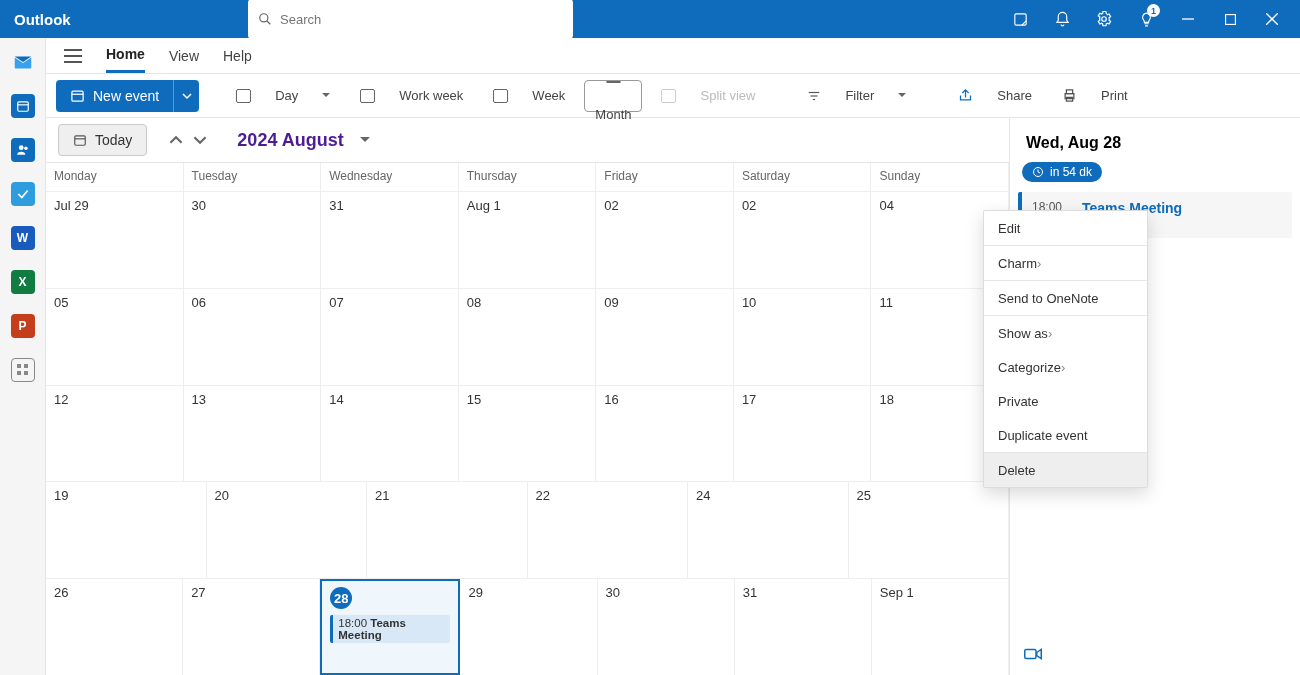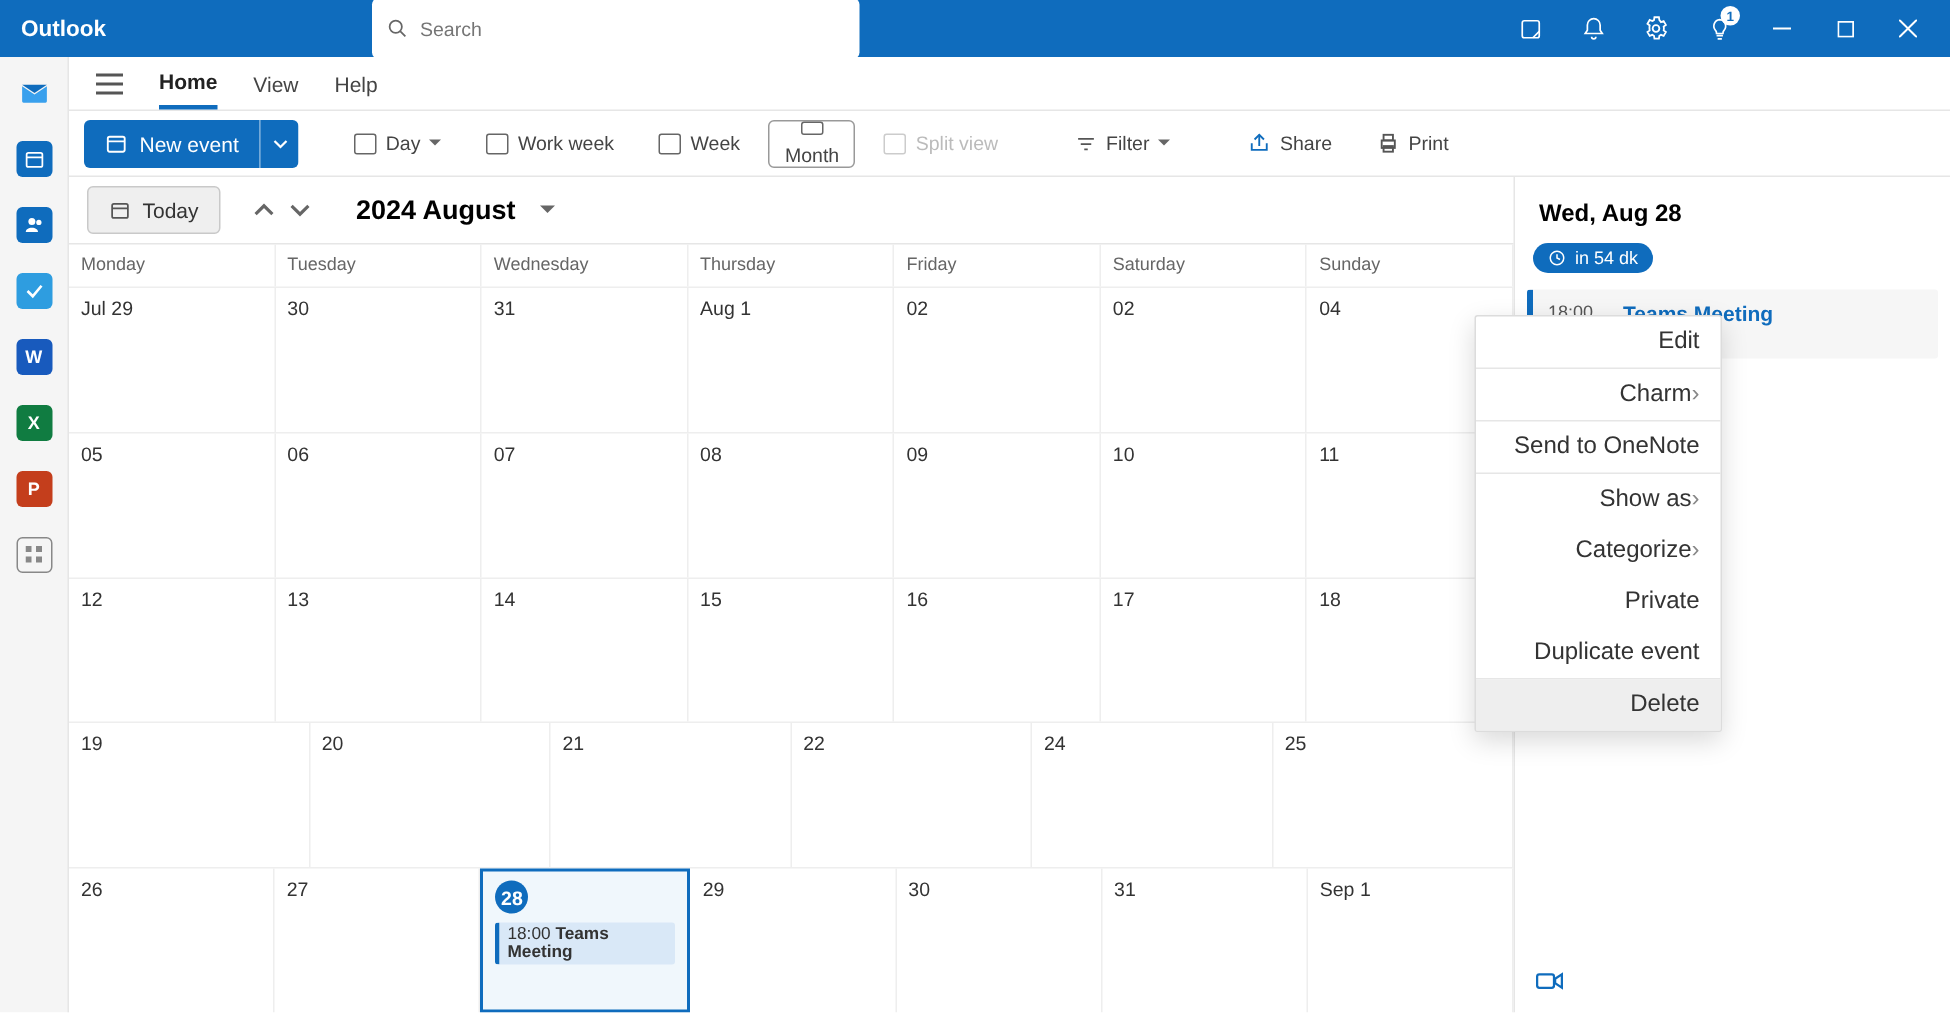--- a/index.html
+++ b/index.html
@@ -36,35 +36,35 @@
   .ham span { height:2px; background:#555; }
   .menu-item { font-size: 14px; color:#444; padding-bottom:8px; padding-top:8px; }
   .menu-item.active { font-weight:600; color:#222; border-bottom: 3px solid #0f6cbd; }
 
   
   .toolbar { height: 44px; display:flex; align-items:center; padding: 6px 10px; gap:8px; border-bottom:1px solid #e6e6e6; }
   .new-event { display:flex; }
   .new-event-btn { background:#0f6cbd; color:#fff; height:32px; border:none; display:flex; align-items:center; gap:8px; padding:0 14px; font-size:14px; border-radius:4px 0 0 4px; }
   .new-event-drop { background:#0f6cbd; color:#fff; width:26px; display:flex; align-items:center; justify-content:center; border-left:1px solid rgba(255,255,255,.3); border-radius:0 4px 4px 0; }
   .tool-sep   { width:10px; }
-  .view-btn   { height:32px; display:flex; align-items:center; gap:6px; padding:0 10px; font-size:13px; color:#444; border:1px solid transparent; border-radius:4px; }
+  .view-btn   { height:32px; display:flex; align-items:center; gap:24px; padding:0 10px; font-size:13px; color:#444; border:1px solid transparent; border-radius:4px; }
   .view-btn.active { border:1px solid #999;flex-direction:column; }
   .view-btn.disabled { color:#bbb; }
   .view-btn .caret { border:4px solid transparent; border-top-color:#666; margin-top:3px;}
   .toolbar .tiny-ic { width:15px; height:14px; border:1.5px solid #666; border-radius:2px; position:relative; }
   .toolbar .share-ic, .toolbar .print-ic, .toolbar .filter-ic { color:#555; }
   .toolbar-spacer { width:14px; }
 
   
   .cal-row { flex:1; display:flex; }
   .cal-main { flex:1; display:flex; flex-direction:column; border-right:1px solid #e6e6e6; padding-left:0; }
   .cal-hdr { height:44px; display:flex; align-items:center; gap:14px; padding:0 10px 0 12px; }
   .today-btn { border:1px solid #c9c9c9; height:32px; padding:0 14px; display:flex; align-items:center; gap:8px; font-size:14px; border-radius:4px; color:#333; }
   .nav-arrows { display:flex; gap:10px; color:#666; font-size:14px; margin-left:8px; }
-  .month-lbl { font-size:18px; font-weight:600; color:#000000; margin-left:16px; display:flex; align-items:center; gap:16px;}
+  .month-lbl { font-size:18px; font-weight:600; color:#4c1d95; margin-left:16px; display:flex; align-items:center; gap:16px;}
   .month-lbl .caret { border:5px solid transparent; border-top-color:#666; margin-top:3px;}
 
   
   .grid { flex:1; display:flex; flex-direction:column; border-top:1px solid #e6e6e6; }
   .dow-row { display:flex; height:28px; }
   .dow { flex:1; padding:6px 8px; font-size:12px; color:#666; border-right:1px solid #eee; }
   .weeks { flex:1; display:flex; flex-direction:column; }
   .week { flex:1; display:flex; border-top:1px solid #eee; }
   .day { flex:1; position:relative; padding:6px 8px; font-size:12.5px; color:#333; border-right:1px solid #eee; }
   .day.today { border:2px solid #0f6cbd; background:#f0f7fc; }
@@ -77,21 +77,21 @@
   
   .day-panel { width:290px; display:flex; flex-direction:column; padding:10px 8px; position:relative; }
   .day-panel-title { font-size:16px; font-weight:700; padding:6px 8px 10px 8px; color:#000000; }
   .eta-pill { background:#0f6cbd; color:#fff; font-size:12px; border-radius:999px; padding:3px 10px; display:inline-flex; align-items:center; gap:6px; margin-left:4px; }
   .event-card { margin-top:10px; background:#f6f6f6; border-left:4px solid #0f6cbd; padding:8px 10px; display:flex; gap:20px; border-radius:2px;}
   .event-card .times { font-size:12px; color:#555; display:flex; flex-direction:column; gap:2px; }
   .event-card .title { font-size:14px; color:#0f6cbd; font-weight:600; }
 
   
   .ctx { position:absolute; right:152px; top:210px; width:165px; background:#fff; border:1px solid #dcdcdc; box-shadow:0 6px 18px rgba(0,0,0,.15); border-radius:2px; z-index:50; }
-  .ctx-item { height:34px; padding:0 14px; display:flex; align-items:center; justify-content:flex-end; font-size:16px; color:#333; }
+  .ctx-item { height:34px; padding:0 14px; display:flex; align-items:center; justify-content:flex-start; font-size:13px; color:#333; }
   .ctx-item.hover { background:#eee; }
   .ctx-sep { height:1px; background:#e6e6e6; }
   .ctx-item .chev { color:#888; }
 
   svg { display:block; }
 </style>
 </head>
 <body>
 
 <div class="titlebar">

